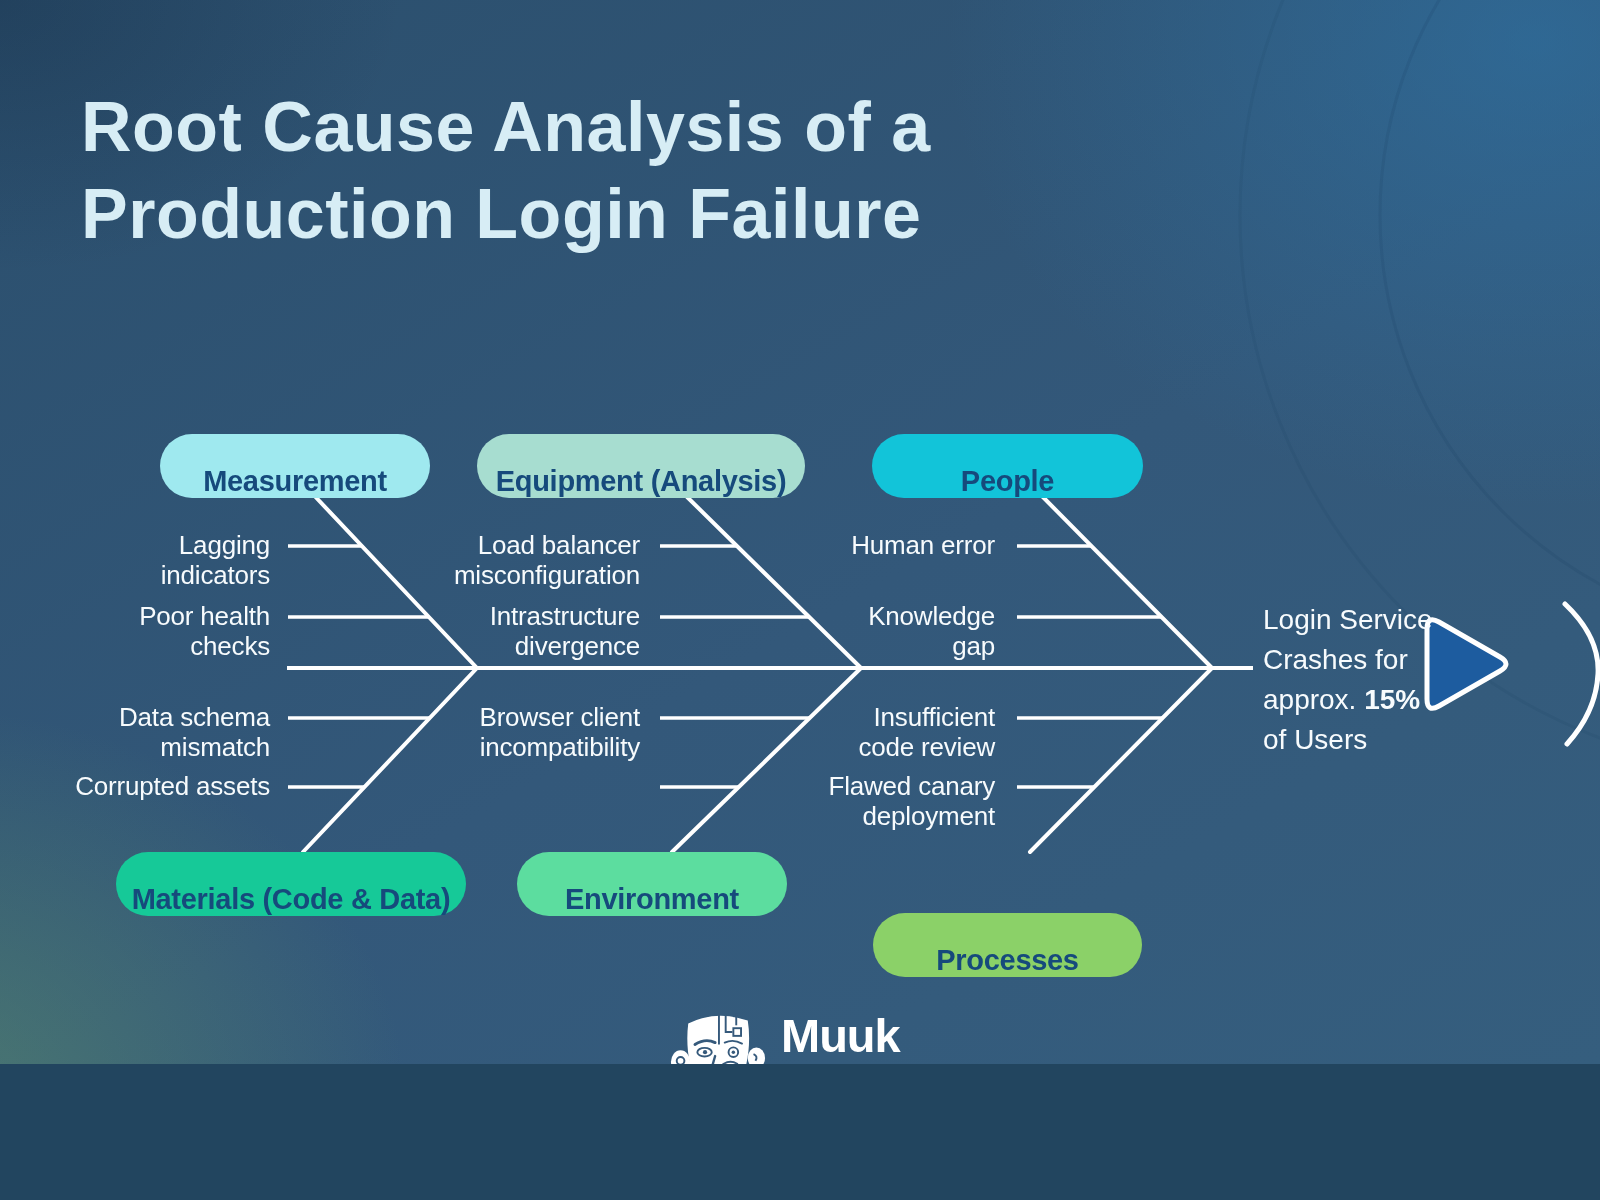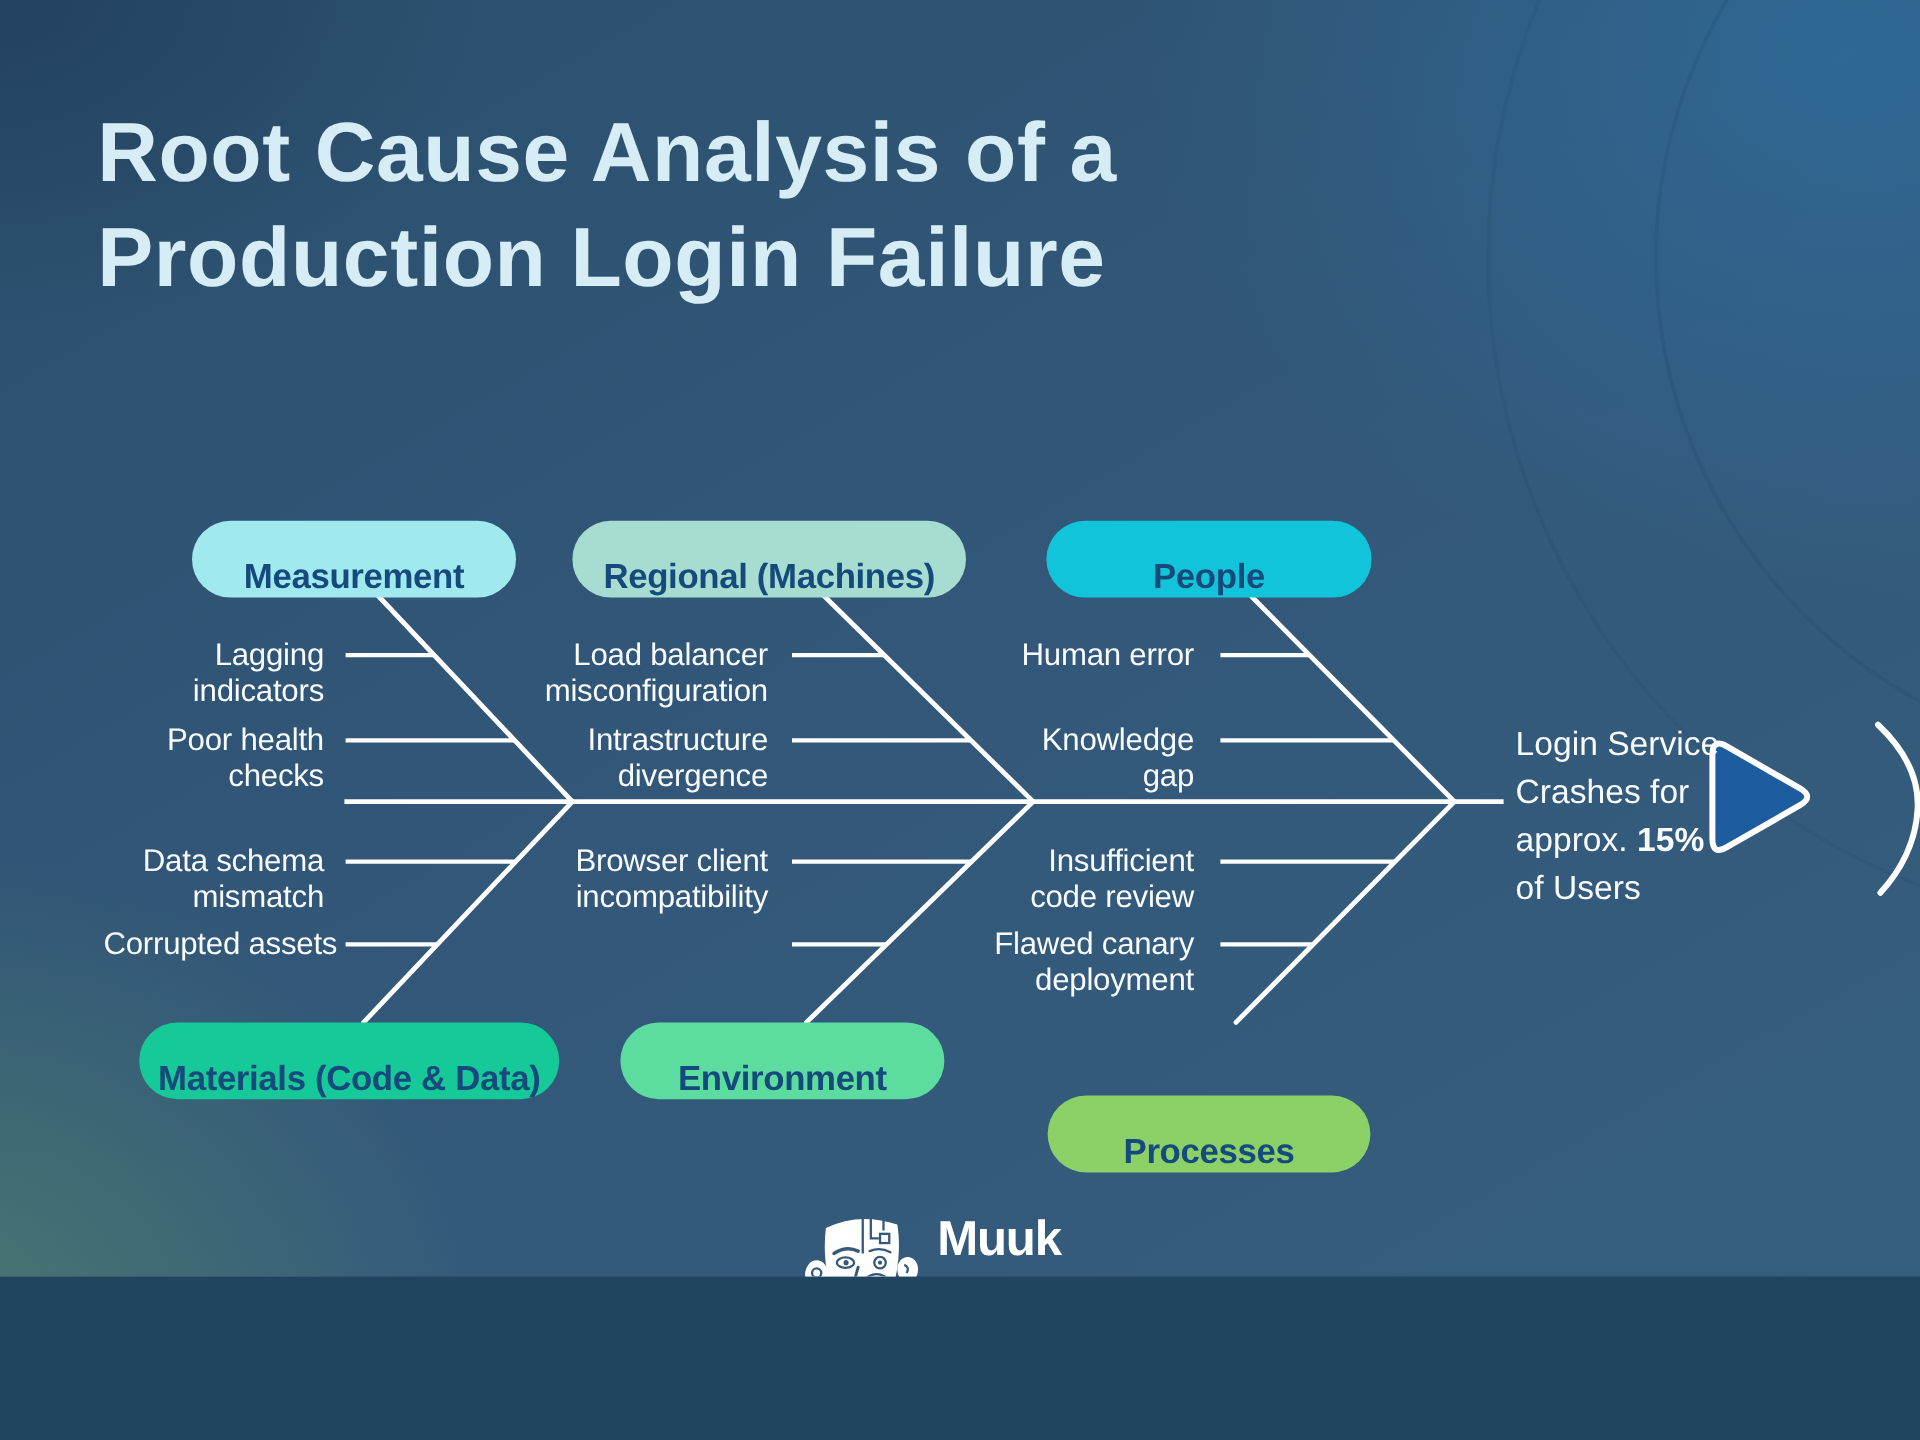--- a/index.html
+++ b/index.html
@@ -34,21 +34,21 @@
   .effect{
     position:absolute;left:1263px;top:600px;width:180px;
     font-size:28px;line-height:40px;color:#f7fbfd;z-index:2;
   }
   .effect b{font-weight:700;}
   .logo{
     position:absolute;left:670px;top:1000px;
     display:flex;align-items:flex-start;gap:15px;z-index:2;color:#ffffff;
   }
   .logo-text{margin-top:12px;line-height:1;}
-  .brand-top{font-size:41px;font-weight:700;letter-spacing:-1px;}
+  .brand-top{font-size:47px;font-weight:700;letter-spacing:-1px;}
   .brand-bottom{font-size:33px;font-weight:700;letter-spacing:-0.5px;margin-top:20px;}
   .reg{font-size:12px;vertical-align:-6px;margin-left:2px;font-weight:400;}
   svg{display:block;}
 </style>
 </head>
 <body>
 
 <div class="canvas">
 
   <svg class="layer" width="1600" height="1200" viewBox="0 0 1600 1200" style="z-index:1;">
@@ -85,21 +85,21 @@
 
   <div class="title">
     <div>Root Cause Analysis of a</div>
     <div>Production Login Failure</div>
   </div>
 
   <div class="pill" style="left: 160px; top: 434px; width: 270px; background-color: rgb(159, 233, 239);">
     <span>Measurement</span>
   </div>
   <div class="pill" style="left: 477px; top: 434px; width: 328px; background-color: rgb(167, 221, 208);">
-    <span>Regional (Machines)</span>
+    <span>Equipment (Analysis)</span>
   </div>
   <div class="pill" style="left: 872px; top: 434px; width: 271px; background-color: rgb(18, 196, 217);">
     <span>People</span>
   </div>
   <div class="pill" style="left: 116px; top: 852px; width: 350px; background-color: rgb(22, 201, 152);">
     <span>Materials (Code &amp; Data)</span>
   </div>
   <div class="pill" style="left: 517px; top: 852px; width: 270px; background-color: rgb(92, 221, 159);">
     <span>Environment</span>
   </div>
@@ -131,21 +131,21 @@
   </div>
   <div class="cause" style="left:745px;top:601px;">
     <div>Knowledge</div>
     <div>gap</div>
   </div>
 
   <div class="cause" style="left:20px;top:702px;">
     <div>Data schema</div>
     <div>mismatch</div>
   </div>
-  <div class="cause" style="left:31px;top:771px;">
+  <div class="cause" style="left:20px;top:771px;">
     <div>Corrupted assets</div>
     <div></div>
   </div>
 
   <div class="cause" style="left:390px;top:702px;">
     <div>Browser client</div>
     <div>incompatibility</div>
   </div>
 
   <div class="cause" style="left:745px;top:702px;">

